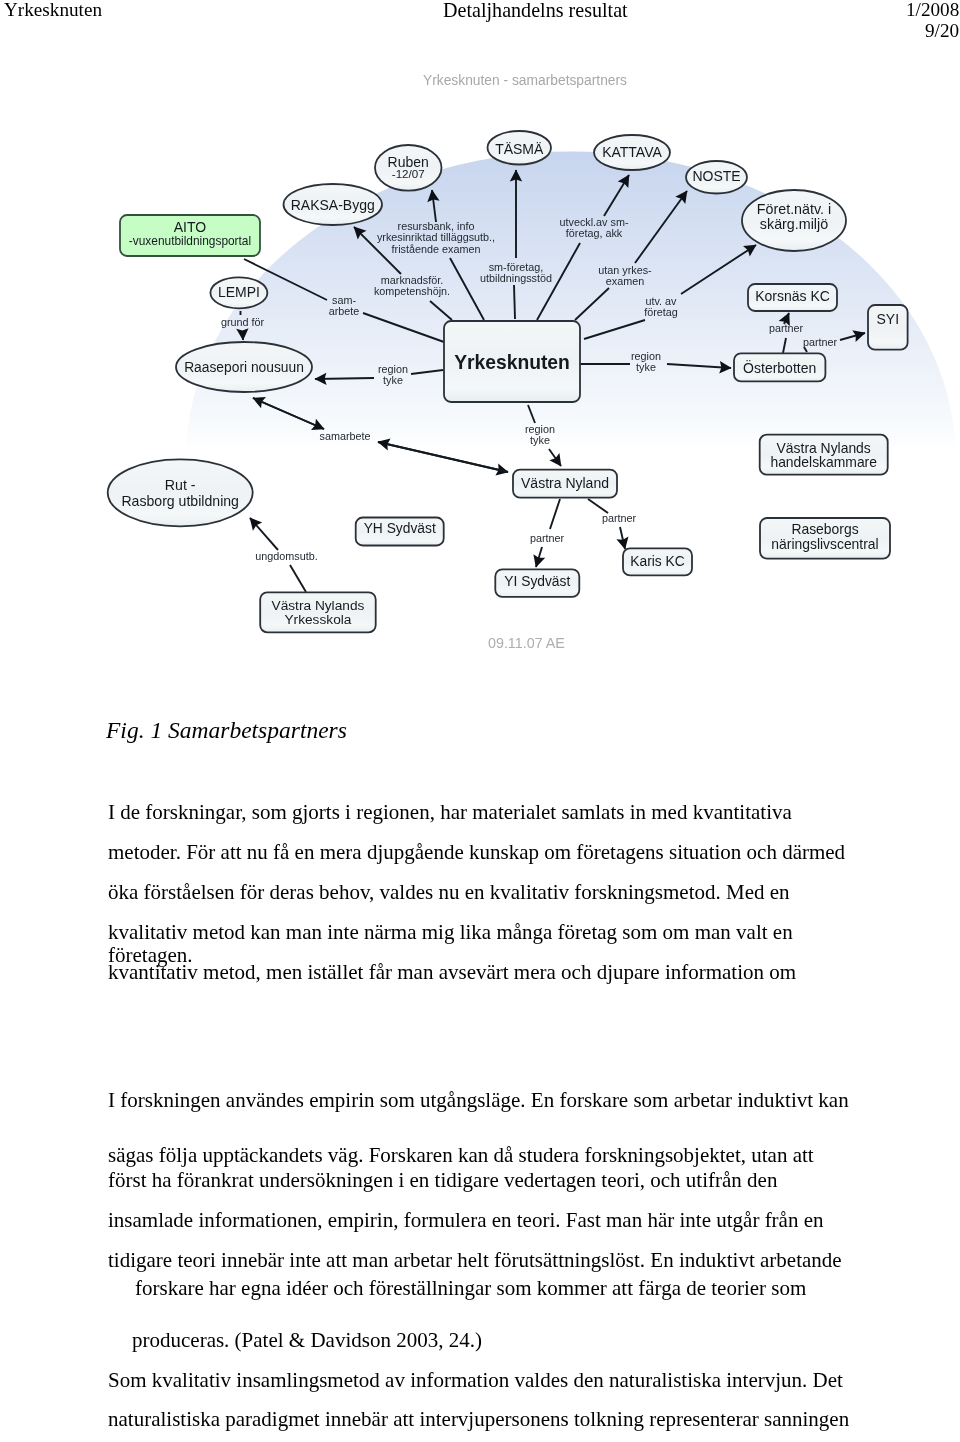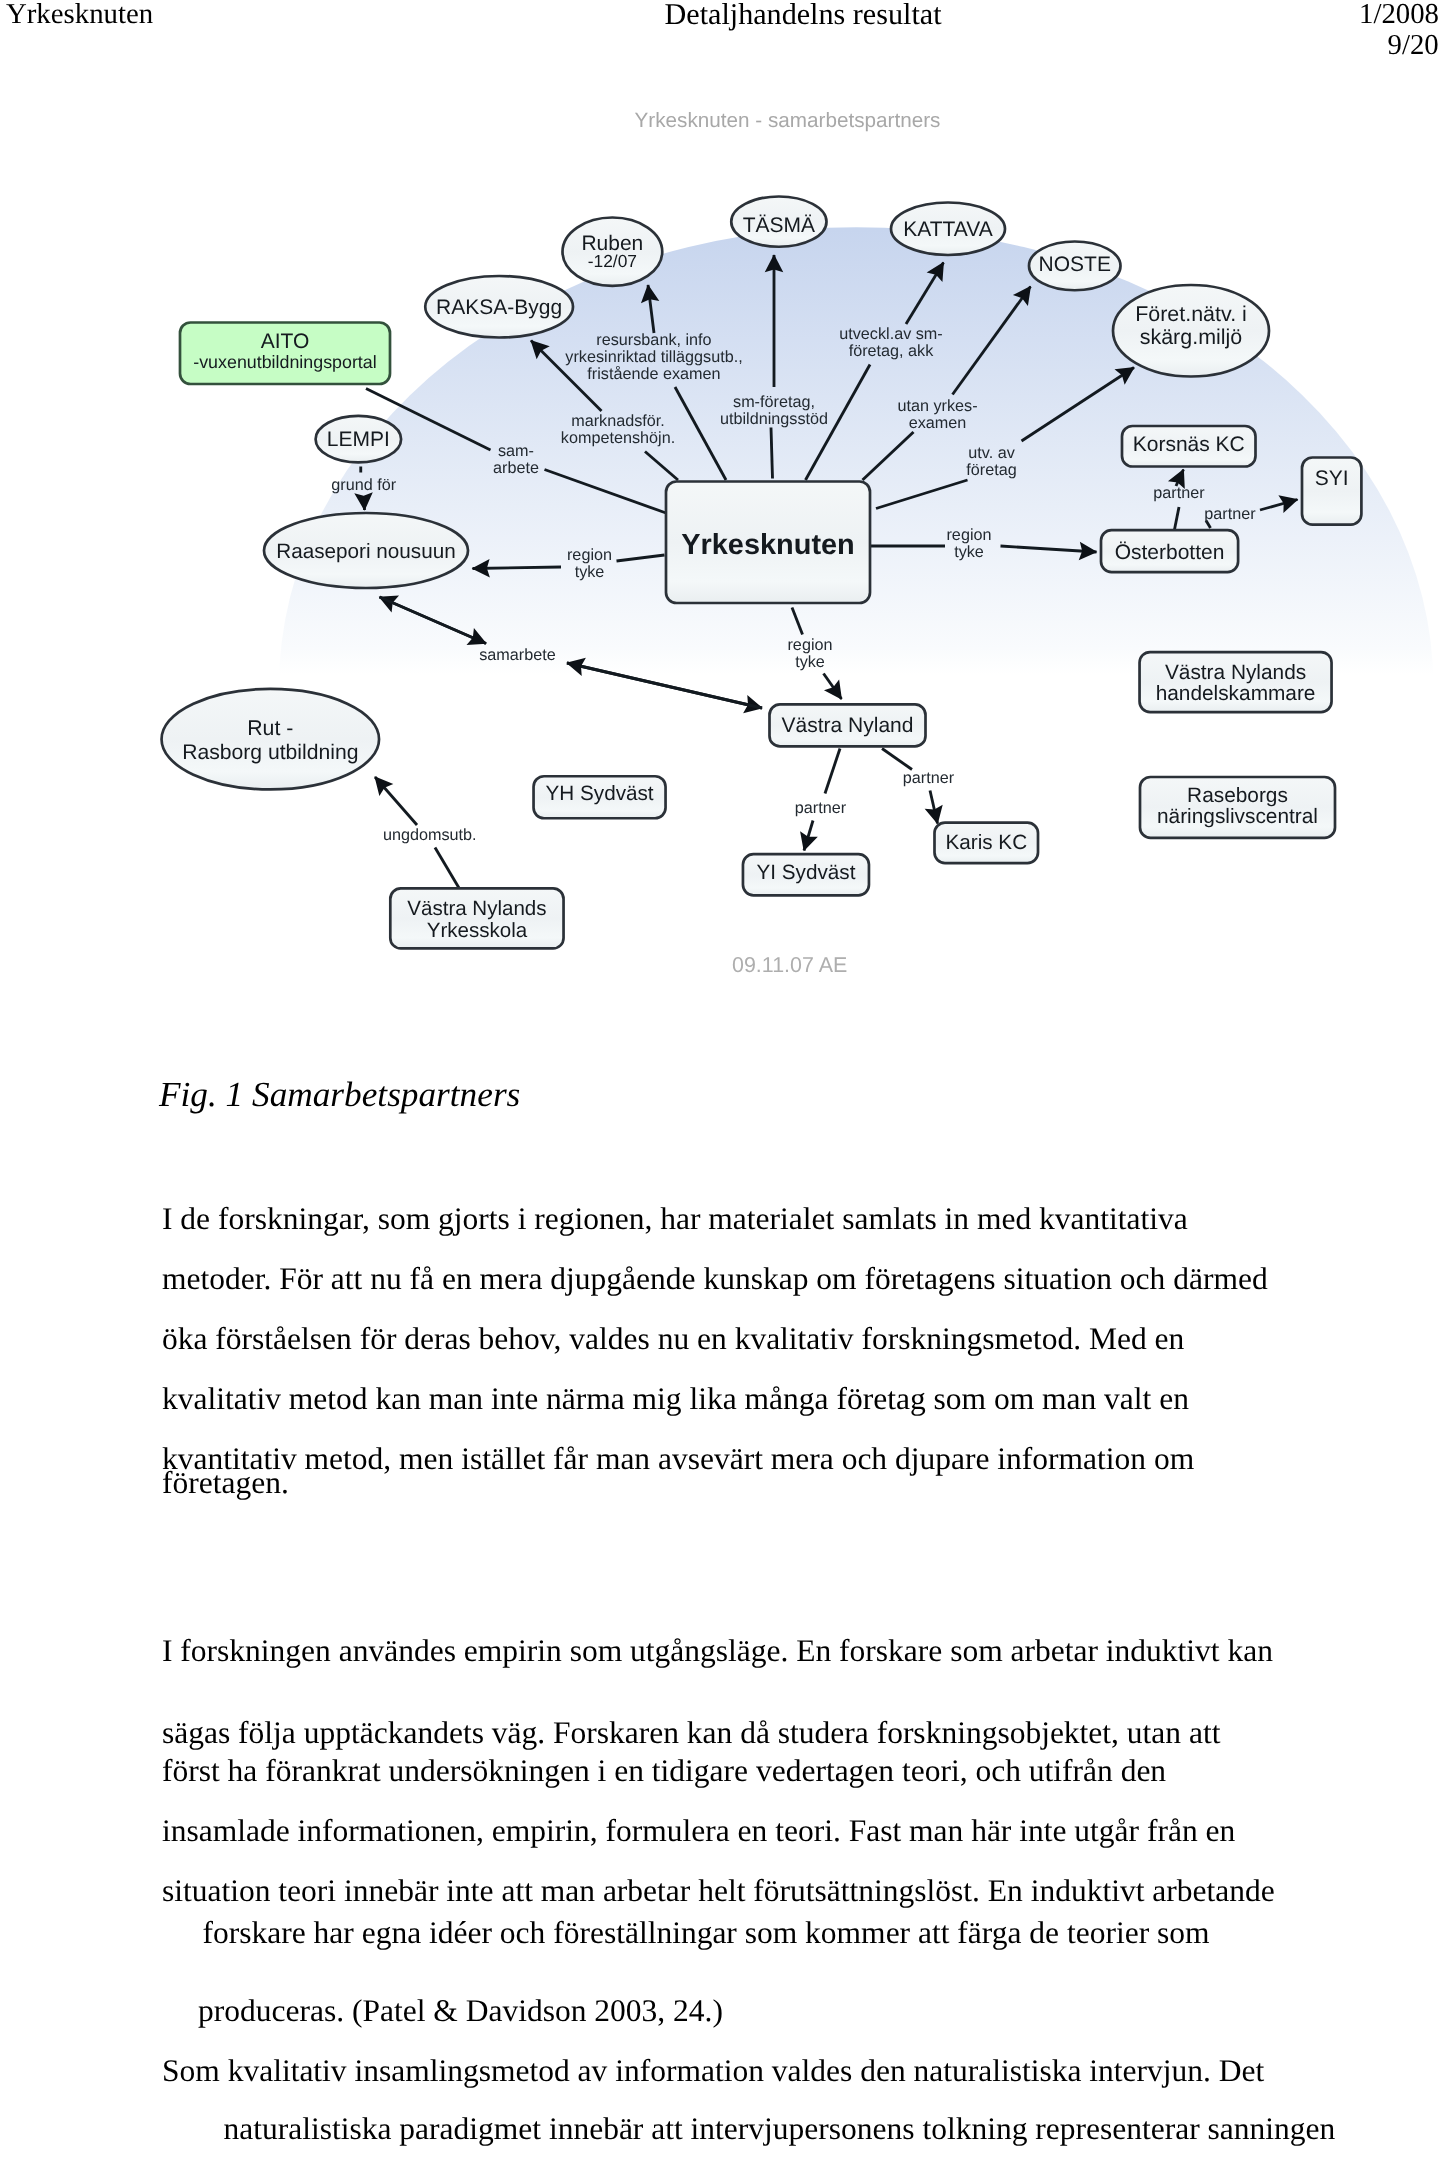--- a/index.html
+++ b/index.html
@@ -11,30 +11,30 @@
   .hdr-right{left:906px;top:9.9px;}
   .hdr-page{left:925px;top:31.4px;}
   .figure{position:absolute;left:0;top:0;width:960px;height:700px;}
   .caption{position:absolute;left:106px;top:730px;font-size:23.5px;font-style:italic;line-height:0;white-space:pre;}
   .tline{position:absolute;left:108px;font-size:21px;white-space:pre;}
   #p1-l0{top:800.0px;}
   #p1-l1{top:839.9px;text-align:right;}
   #p1-l2{top:879.8px;}
   #p1-l3{top:919.7px;}
   #p1-l4{top:959.6px;}
-  #p1-l5{top:976px;}
+  #p1-l5{top:943px;}
   #p2-l0{top:1088.2px;}
   #p2-l1{top:1128.1px;margin-top:15px;}
   #p2-l2{top:1168.0px;}
   #p2-l3{top:1207.9px;}
   #p2-l4{top:1247.8px;}
   #p2-l5{top:1276px;margin-left:27px;}
   #p2-l6{top:1327.6px;margin-left:24px;}
   #p3-l0{top:1367.5px;}
-  #p3-l1{top:1407.4px;margin-left:41px;}
+  #p3-l1{top:1407.4px;}
 </style>
 </head>
 <body>
 
 <div class="page">
   <div class="hdr hdr-left">Yrkesknuten</div>
   <div class="hdr hdr-center">Detaljhandelns resultat</div>
   <div class="hdr hdr-right">1/2008</div>
   <div class="hdr hdr-page">9/20</div>
   <svg class="figure" width="960" height="700" viewBox="0 0 960 700" xmlns="http://www.w3.org/2000/svg">
@@ -175,18 +175,18 @@
   <div class="tline" id="p1-l0">I de forskningar, som gjorts i regionen, har materialet samlats in med kvantitativa</div>
   <div class="tline" id="p1-l1">metoder. För att nu få en mera djupgående kunskap om företagens situation och därmed</div>
   <div class="tline" id="p1-l3">kvalitativ metod kan man inte närma mig lika många företag som om man valt en</div>
   <div class="tline" id="p1-l2">öka förståelsen för deras behov, valdes nu en kvalitativ forskningsmetod. Med en</div>
   <div class="tline" id="p1-l4">kvantitativ metod, men istället får man avsevärt mera och djupare information om</div>
   <div class="tline" id="p1-l5">företagen.</div>
   <div class="tline" id="p2-l0">I forskningen användes empirin som utgångsläge. En forskare som arbetar induktivt kan</div>
   <div class="tline" id="p2-l1">sägas följa upptäckandets väg. Forskaren kan då studera forskningsobjektet, utan att</div>
   <div class="tline" id="p2-l3">insamlade informationen, empirin, formulera en teori. Fast man här inte utgår från en</div>
   <div class="tline" id="p2-l2">först ha förankrat undersökningen i en tidigare vedertagen teori, och utifrån den</div>
-  <div class="tline" id="p2-l4">situation teori innebär inte att man arbetar helt förutsättningslöst. En induktivt arbetande</div>
+  <div class="tline" id="p2-l4">tidigare teori innebär inte att man arbetar helt förutsättningslöst. En induktivt arbetande</div>
   <div class="tline" id="p2-l5">forskare har egna idéer och föreställningar som kommer att färga de teorier som</div>
   <div class="tline" id="p2-l6">produceras. (Patel &amp; Davidson 2003, 24.)</div>
   <div class="tline" id="p3-l0">Som kvalitativ insamlingsmetod av information valdes den naturalistiska intervjun. Det</div>
   <div class="tline" id="p3-l1">naturalistiska paradigmet innebär att intervjupersonens tolkning representerar sanningen</div>
 </div>
 
 </body></html>

